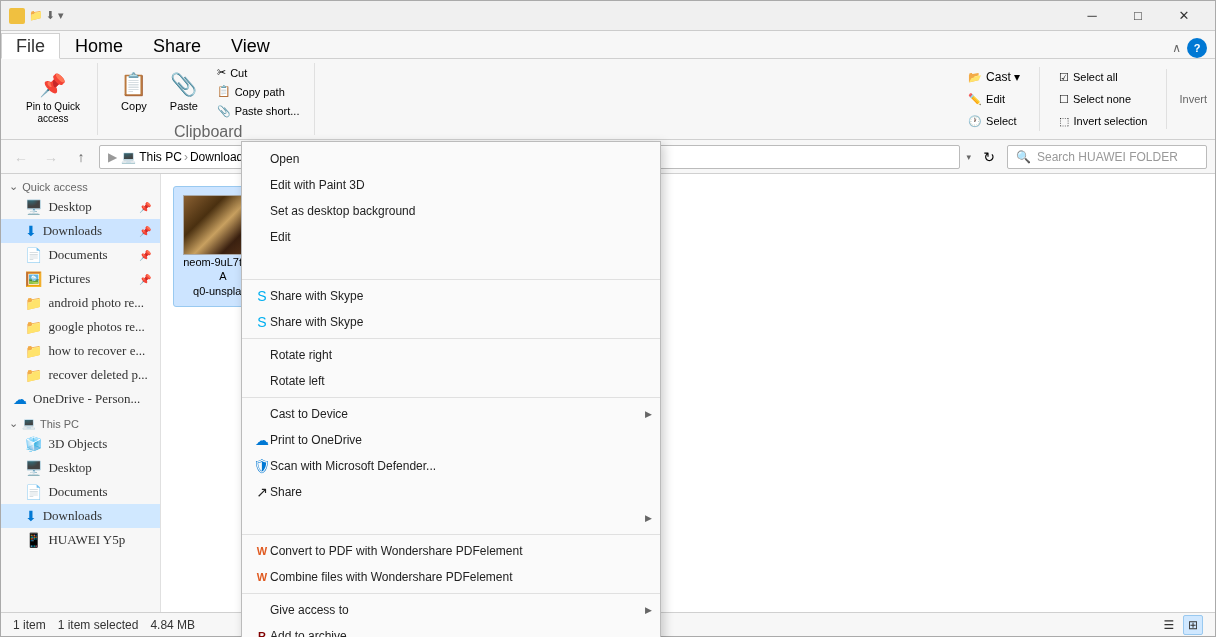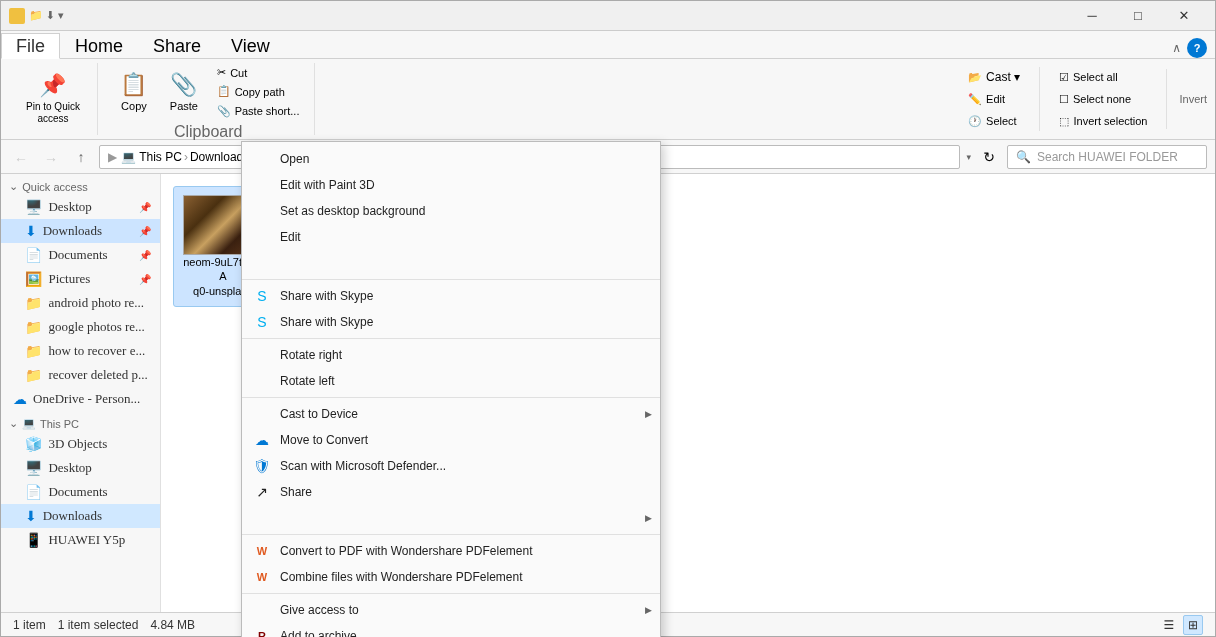--- a/index.html
+++ b/index.html
@@ -329,21 +329,20 @@
       width: 420px;
       background: #fafafa;
       border: 1px solid #bbb;
       box-shadow: 3px 3px 10px rgba(0,0,0,0.2);
       z-index: 1000;
       padding: 4px 0;
     }
     .ctx-item {
       display: flex;
       align-items: center;
-      gap: 10px;
       padding: 5px 16px 5px 12px;
       cursor: pointer;
       font-size: 12px;
       color: #222;
       height: 26px;
       position: relative;
     }
     .ctx-item.has-sub::after {
       content: '▶';
       position: absolute;
@@ -639,21 +638,21 @@
       <div class="ctx-item-icon"></div>
       <span class="ctx-item-label">Rotate left</span>
     </div>
     <div class="ctx-separator"></div>
     <div class="ctx-item has-sub">
       <div class="ctx-item-icon"></div>
       <span class="ctx-item-label">Cast to Device</span>
     </div>
     <div class="ctx-item">
       <div class="ctx-item-icon onedrive-icon">☁</div>
-      <span class="ctx-item-label">Move to Convert</span>
+      <span class="ctx-item-label">Print to OneDrive</span>
     </div>
     <div class="ctx-item">
       <div class="ctx-item-icon" style="color:#0078d4;">🛡</div>
       <span class="ctx-item-label">Scan with Microsoft Defender...</span>
     </div>
     <div class="ctx-item">
       <div class="ctx-item-icon">↗</div>
       <span class="ctx-item-label">Share</span>
     </div>
     <div class="ctx-item has-sub">

